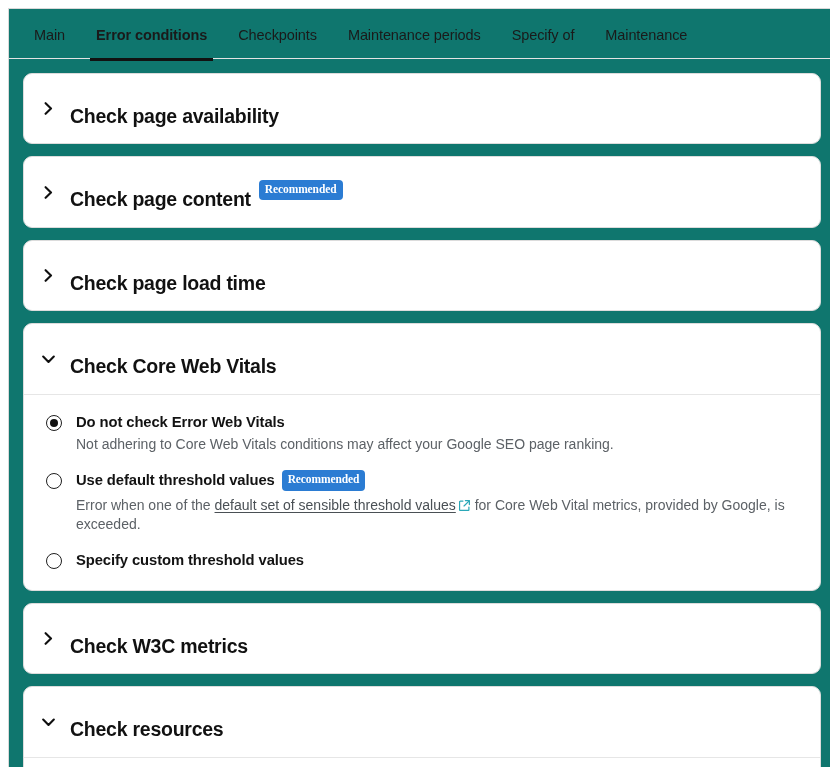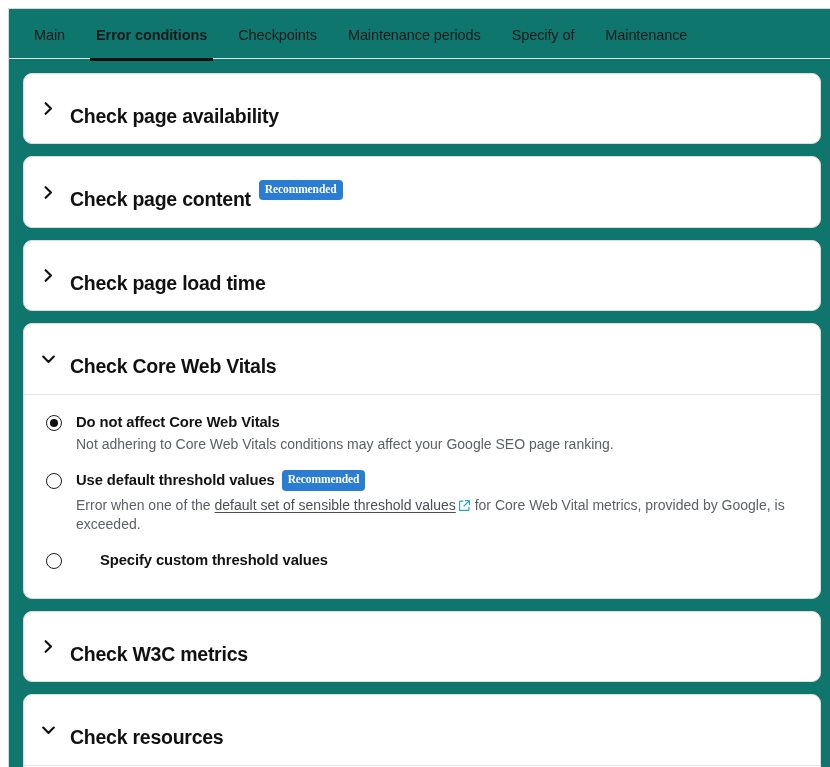--- a/index.html
+++ b/index.html
@@ -136,21 +136,21 @@
   .card-body {
     padding: 18px 20px 20px 22px;
   }
 
   
   .radio-opt {
     display: flex;
     align-items: flex-start;
     margin-bottom: 16px;
   }
-  .radio-opt:last-child { margin-bottom: 8px; gap: 24px; }
+  .radio-opt:last-child { margin-bottom: 0; }
 
   .radio {
     width: 16px;
     height: 16px;
     min-width: 16px;
     border: 1.6px solid #1f1f1f;
     border-radius: 50%;
     box-sizing: border-box;
     margin-right: 14px;
     margin-top: 2px;
@@ -284,21 +284,21 @@
               <path d="M1.6 1.2 L7 6.5 L1.6 11.8" fill="none" stroke="currentColor" stroke-width="2.1" stroke-linecap="round" stroke-linejoin="round"></path>
             </svg>
         </span>
         <span class="card-title">Check Core Web Vitals</span>
       </div>
       <div class="card-body">
 
         <div class="radio-opt">
           <span class="radio checked"></span>
           <span class="opt-text">
-            <span class="opt-label">Do not affect Core Web Vitals</span>
+            <span class="opt-label">Do not check Error Web Vitals</span>
             <div class="opt-desc">Not adhering to Core Web Vitals conditions may affect your Google SEO page ranking.</div>
           </span>
         </div>
 
         <div class="radio-opt">
           <span class="radio"></span>
           <span class="opt-text">
             <span class="opt-label">Use default threshold values</span><span class="badge inline-sm">Recommended</span>
             <div class="opt-desc"><span>Error when one of the </span><a href="#">default set of sensible threshold values</a><span class="ext-icon"><svg width="11" height="11" viewBox="0 0 12 12">
                     <path d="M4.3 1.2 H1.5 A0.9 0.9 0 0 0 0.6 2.1 V10.5 A0.9 0.9 0 0 0 1.5 11.4 H9.9 A0.9 0.9 0 0 0 10.8 10.5 V7.7" fill="none" stroke="#2aa8b8" stroke-width="1.35" stroke-linecap="round" stroke-linejoin="round"></path>

